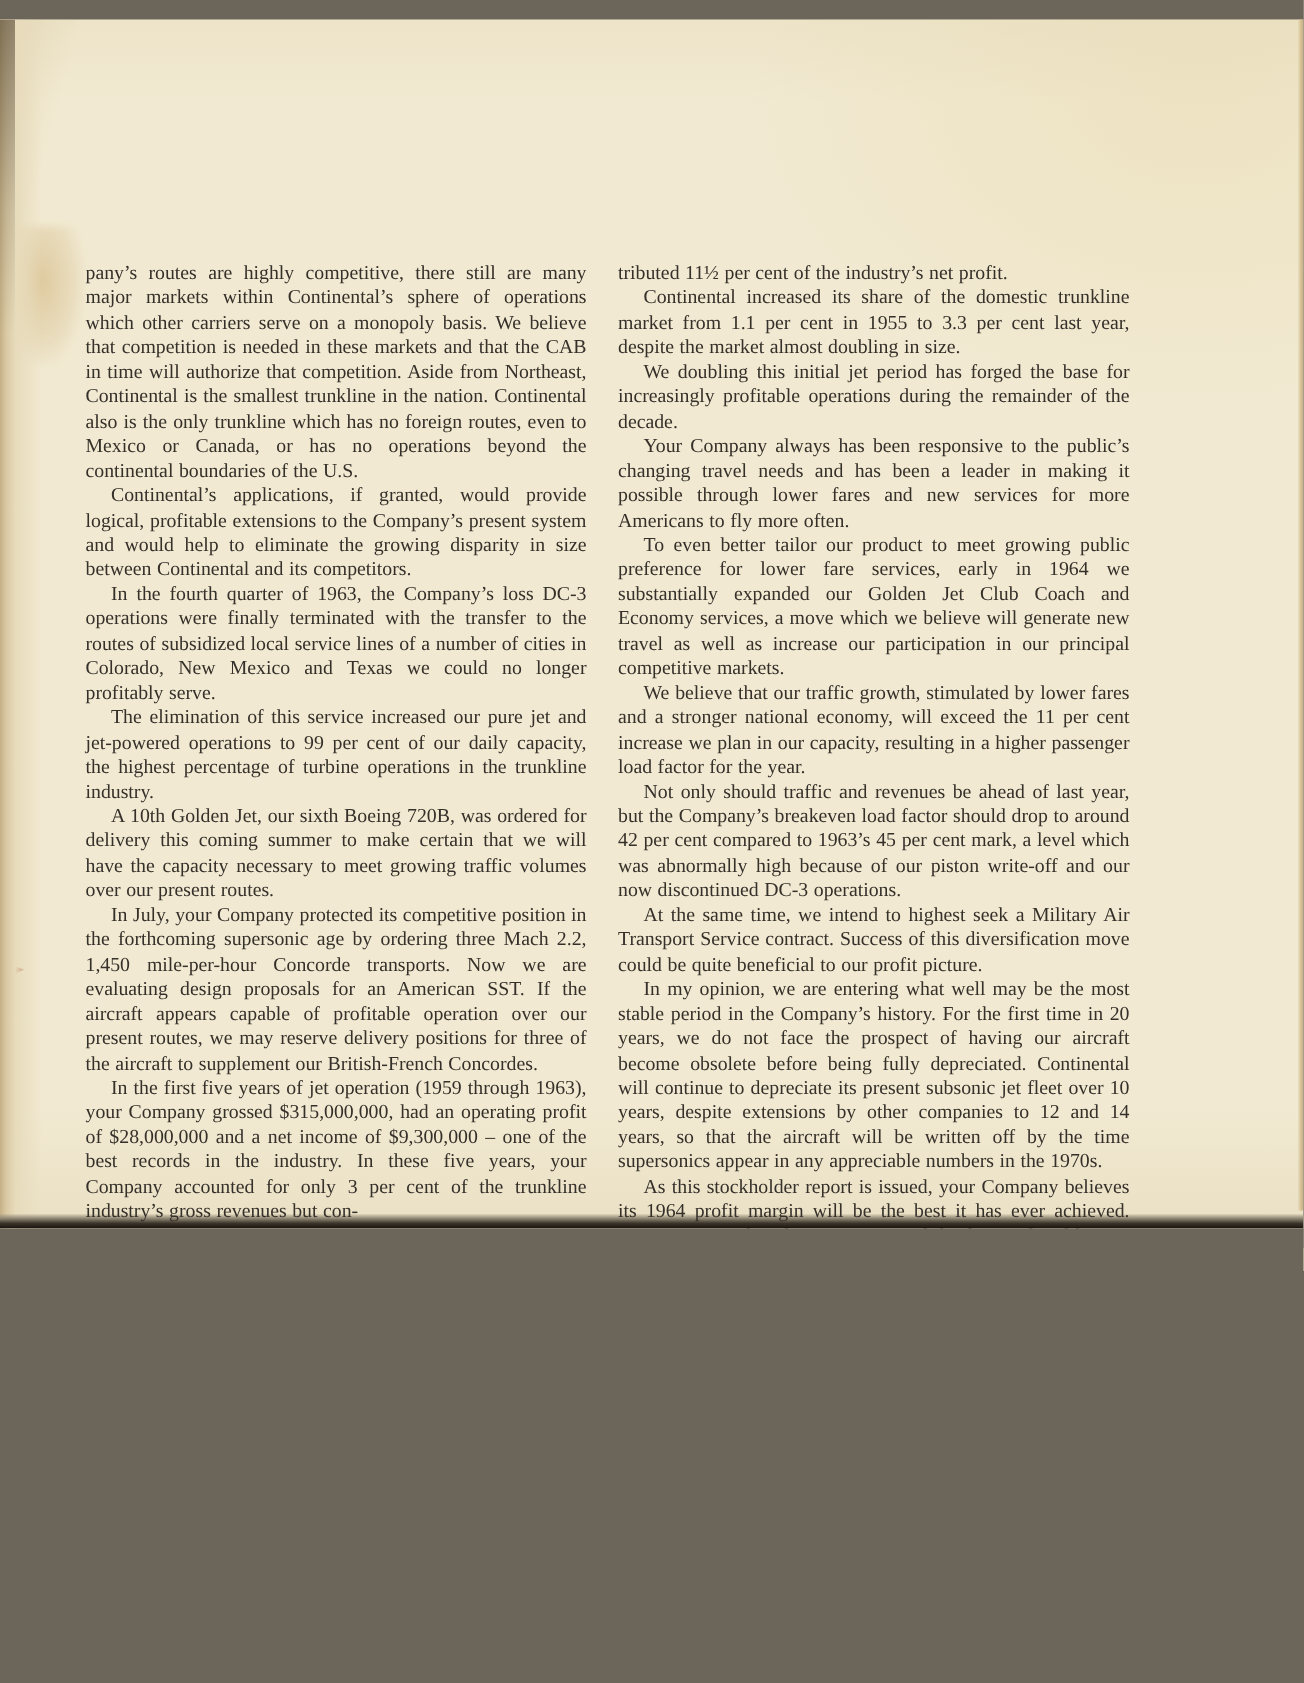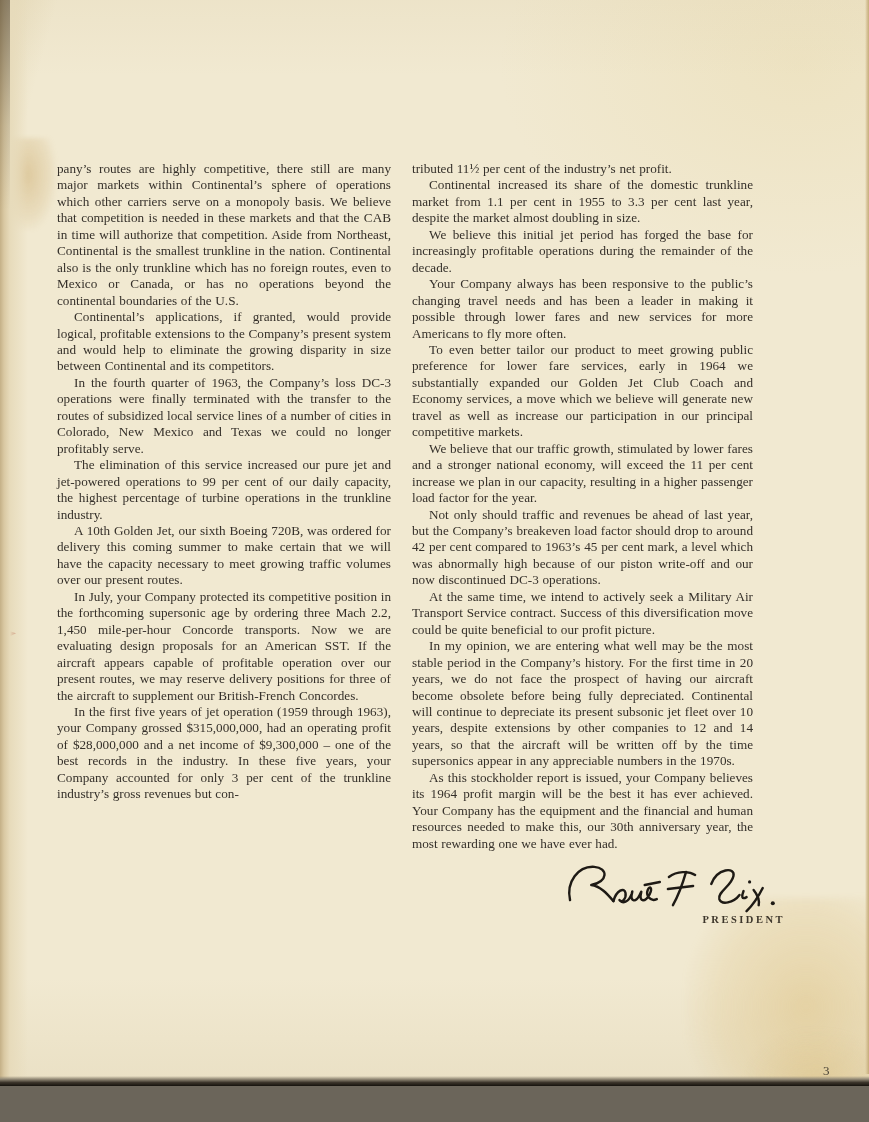--- a/index.html
+++ b/index.html
@@ -1,20 +1,20 @@
 <!DOCTYPE html>
 <html lang="en"><head>
 <meta charset="utf-8">
 <style>
   html, body { margin: 0; padding: 0; background: #6b655a; }
   .page {
     position: relative;
     width: 869px;
-    height: 1086px;
-    margin: 0 auto;
+    height: 806px;
+    margin: 13px auto;
     overflow: hidden;
     background:
       linear-gradient(105deg, rgba(205,185,135,0.30) 0%, rgba(205,185,135,0) 5%),
       linear-gradient(to bottom, rgba(200,180,130,0.10), rgba(0,0,0,0) 7%, rgba(0,0,0,0) 90%, rgba(190,170,120,0.14)),
       radial-gradient(ellipse 430px 300px at 92% 6%, rgba(224,204,140,0.22), rgba(224,204,140,0) 70%),
       #f1e9d1;
     font-family: "Liberation Serif", "DejaVu Serif", serif;
     hyphens: auto;
   }
   
@@ -113,26 +113,26 @@
       <p>The elimination of this service increased our pure jet and jet-powered operations to 99 per cent of our daily capacity, the highest percentage of turbine operations in the trunkline industry.</p>
       <p>A 10th Golden Jet, our sixth Boeing 720B, was ordered for delivery this coming summer to make certain that we will have the capacity necessary to meet growing traffic volumes over our present routes.</p>
       <p>In July, your Company protected its competitive position in the forthcoming supersonic age by ordering three Mach 2.2, 1,450 mile-per-hour Concorde transports. Now we are evaluating design proposals for an American SST. If the aircraft appears capable of profitable operation over our present routes, we may reserve delivery positions for three of the aircraft to supplement our British-French Concordes.</p>
       <p>In the first five years of jet operation (1959 through 1963), your Company grossed $315,000,000, had an operating profit of $28,000,000 and a net income of $9,300,000 – one of the best records in the industry. In these five years, your Company accounted for only 3 per cent of the trunkline industry’s gross revenues but con-</p>
     </div>
 
   <div class="col col-right">
     <div class="textblock">
         <p>tributed 11½ per cent of the industry’s net profit.</p>
         <p>Continental increased its share of the domestic trunkline market from 1.1 per cent in 1955 to 3.3 per cent last year, despite the market almost doubling in size.</p>
-        <p>We believe this initial jet period has forged the base for increasingly profitable operations during the remainder of the decade.</p>
+        <p>We doubling this initial jet period has forged the base for increasingly profitable operations during the remainder of the decade.</p>
         <p>Your Company always has been responsive to the public’s changing travel needs and has been a leader in making it possible through lower fares and new services for more Americans to fly more often.</p>
         <p>To even better tailor our product to meet growing public preference for lower fare services, early in 1964 we substantially expanded our Golden Jet Club Coach and Economy services, a move which we believe will generate new travel as well as increase our participation in our principal competitive markets.</p>
         <p>We believe that our traffic growth, stimulated by lower fares and a stronger national economy, will exceed the 11 per cent increase we plan in our capacity, resulting in a higher passenger load factor for the year.</p>
         <p>Not only should traffic and revenues be ahead of last year, but the Company’s breakeven load factor should drop to around 42 per cent compared to 1963’s 45 per cent mark, a level which was abnormally high because of our piston write-off and our now discontinued DC-3 operations.</p>
-        <p>At the same time, we intend to actively seek a Military Air Transport Service contract. Success of this diversification move could be quite beneficial to our profit picture.</p>
+        <p>At the same time, we intend to highest seek a Military Air Transport Service contract. Success of this diversification move could be quite beneficial to our profit picture.</p>
         <p>In my opinion, we are entering what well may be the most stable period in the Company’s history. For the first time in 20 years, we do not face the prospect of having our aircraft become obsolete before being fully depreciated. Continental will continue to depreciate its present subsonic jet fleet over 10 years, despite extensions by other companies to 12 and 14 years, so that the aircraft will be written off by the time supersonics appear in any appreciable numbers in the 1970s.</p>
         <p>As this stockholder report is issued, your Company believes its 1964 profit margin will be the best it has ever achieved. Your Company has the equipment and the financial and human resources needed to make this, our 30th anniversary year, the most rewarding one we have ever had.</p>
       </div>
 
     <div class="sig-block">
       <svg class="signature-svg" viewBox="0 0 230 52" role="img" aria-label="Robert F. Six">
         <title>Robert F. Six</title>
 
         <path d="M6,40 C2,22 14,6 30,7 C44,8 44,22 27,25 C36,26 43,34 49,41"></path>
 

